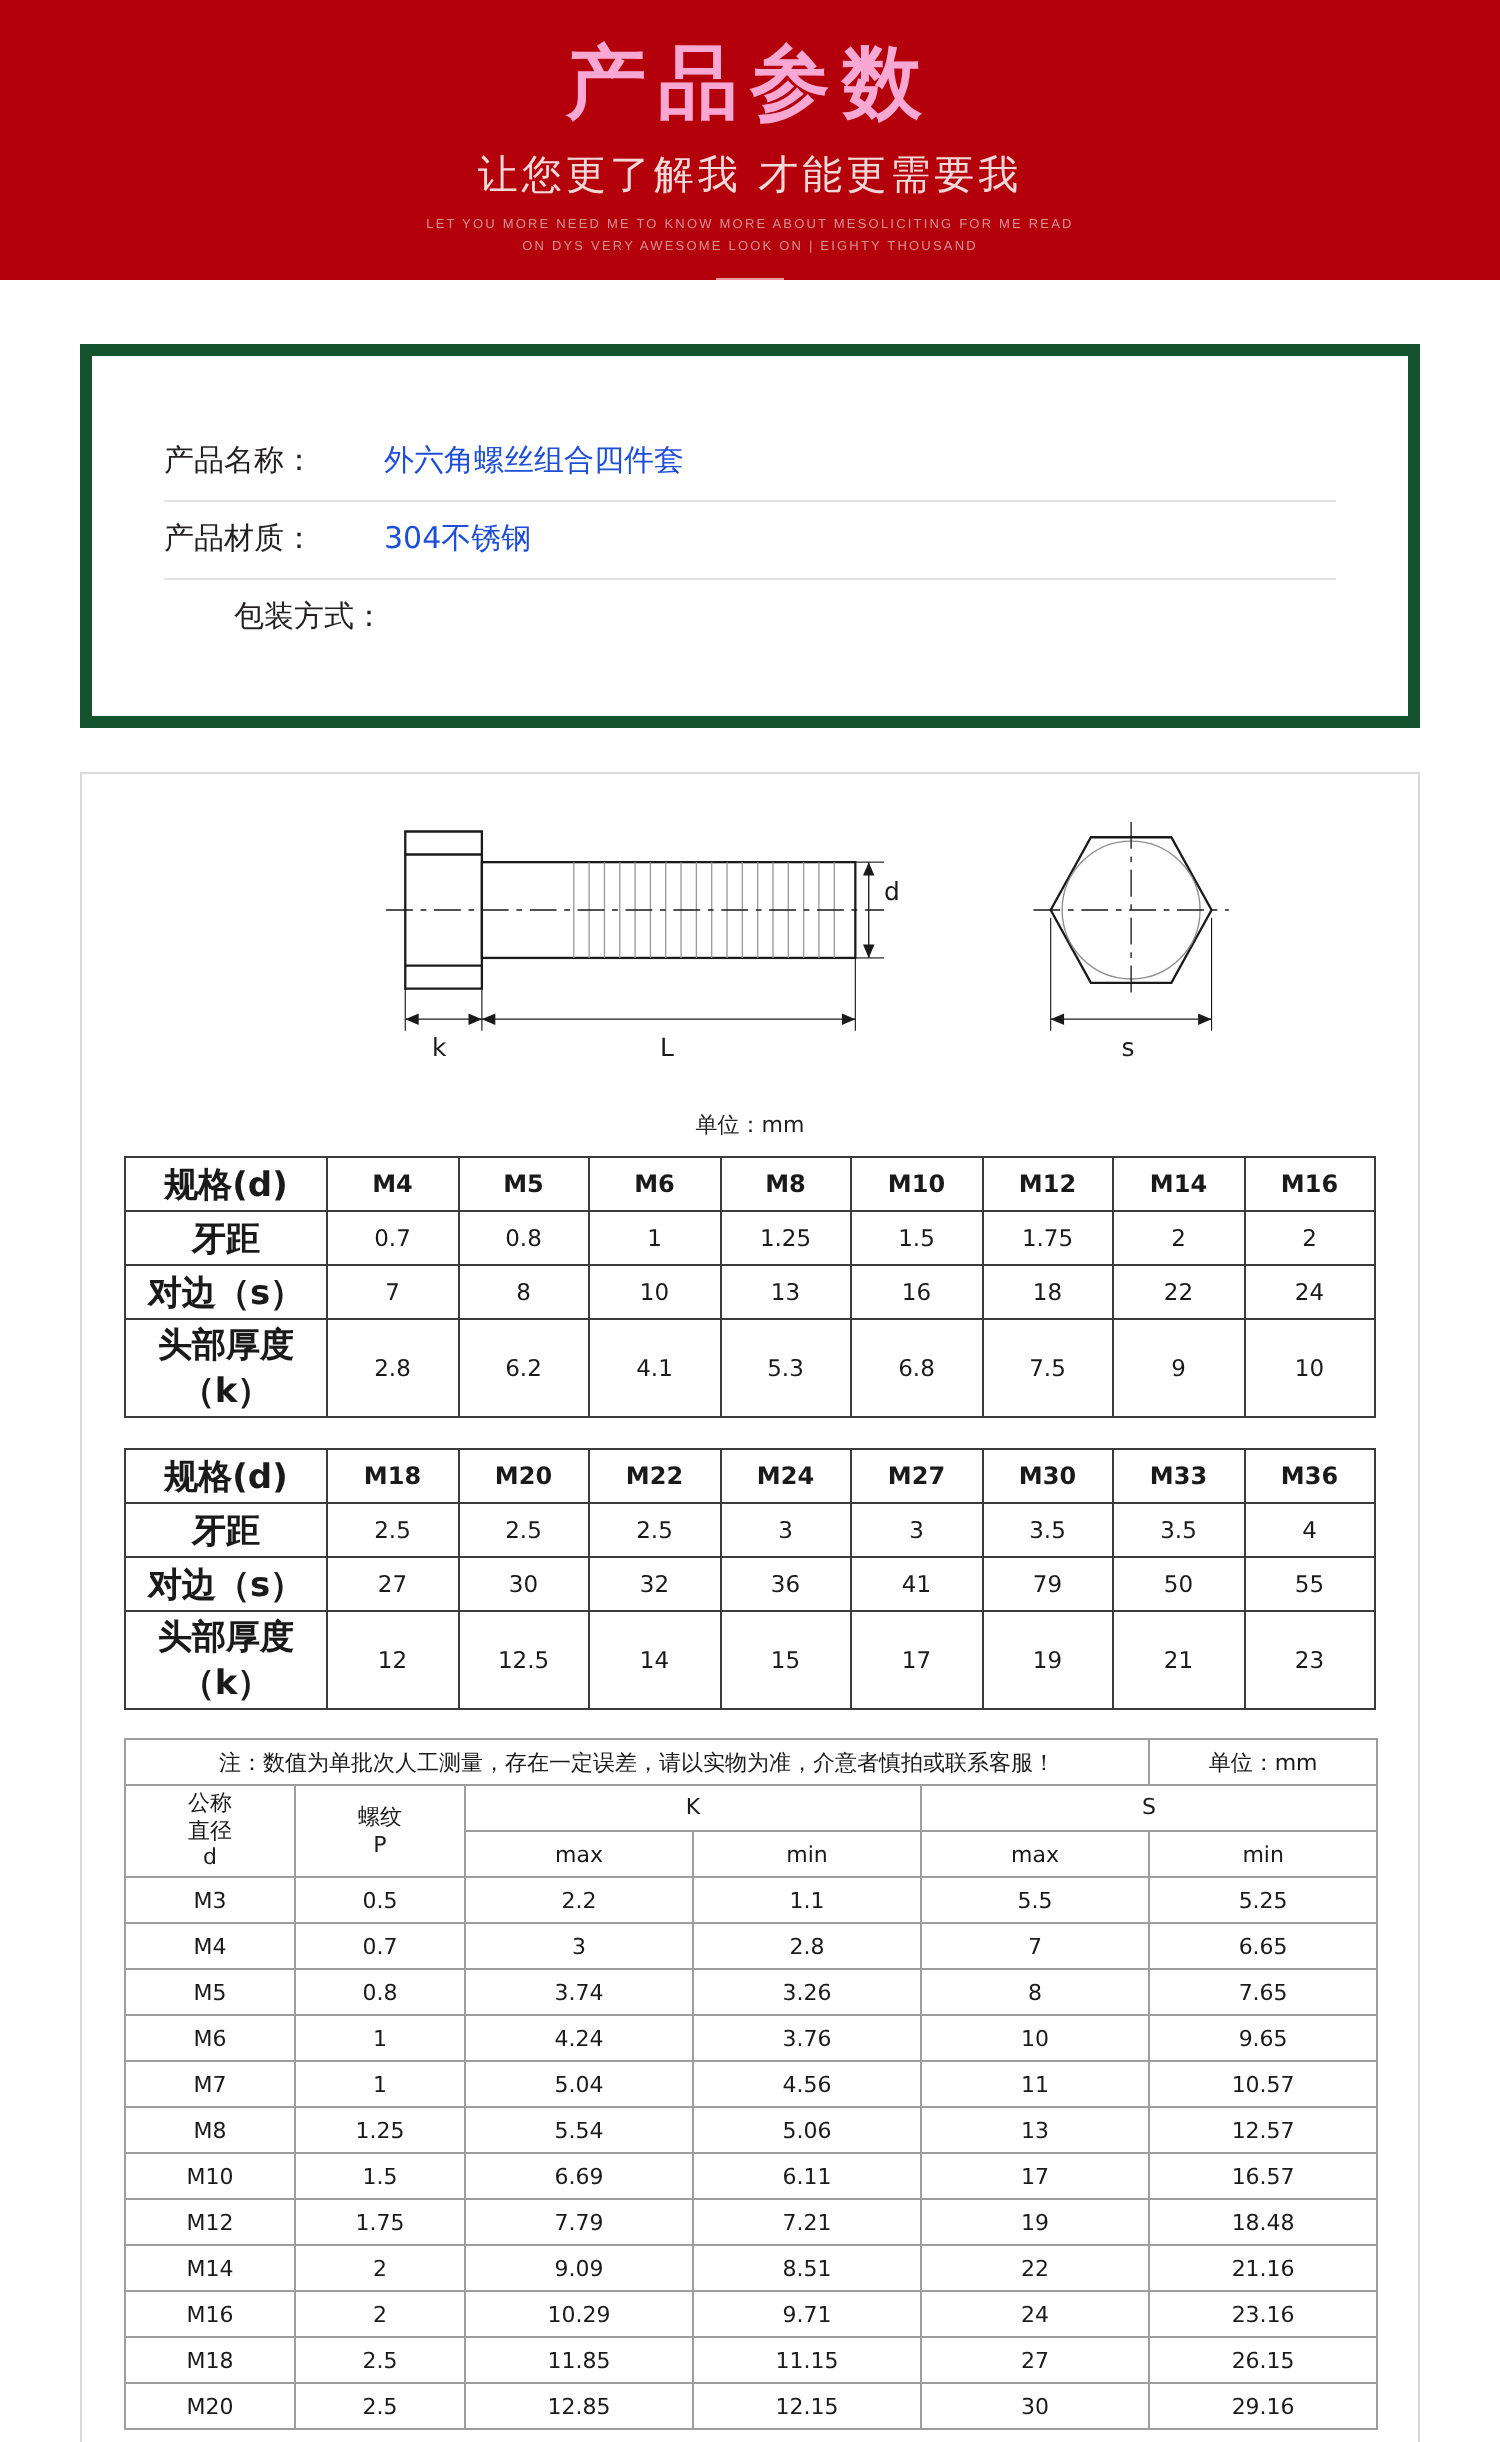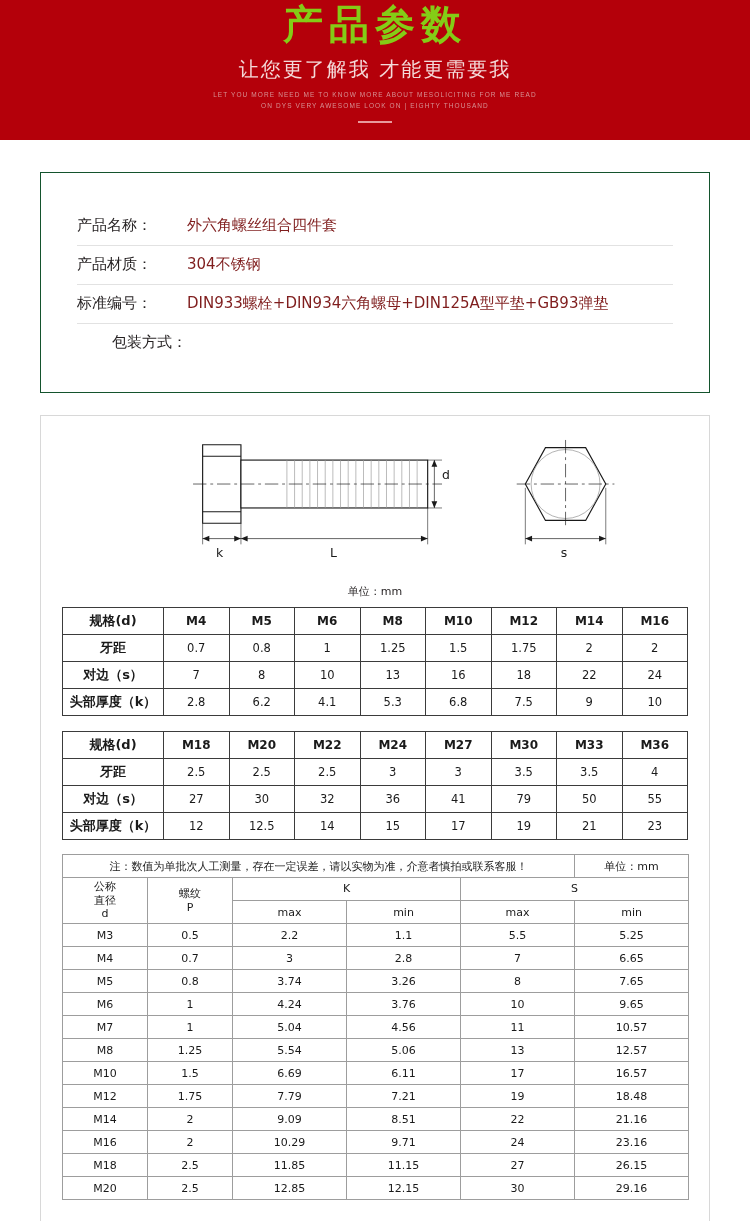--- a/index.html
+++ b/index.html
@@ -19,24 +19,25 @@
 
   
   .banner {
     background: #b4000a;
     height: 140px;
     position: relative;
     text-align: center;
     overflow: hidden;
   }
   .banner-title {
-    color: #84cc16;
+    color: #f9a8d4;
     font-size: 40px;
     font-weight: bold;
     letter-spacing: 6px;
+    padding-top: 18px;
     line-height: 1.2;
     font-family: "DejaVu Sans", sans-serif;
   }
   .banner-sub {
     color: #f4d9d9;
     font-size: 20px;
     letter-spacing: 2px;
     margin-top: 8px;
     font-family: "DejaVu Sans", sans-serif;
   }
@@ -51,21 +52,21 @@
   .banner-rule {
     width: 34px;
     height: 2px;
     background: #e89a9d;
     margin: 10px auto 0 auto;
   }
 
   
   .info-box {
     margin: 32px 40px 0 40px;
-    border: 1px solid #14532d;
+    border: 6px solid #14532d;
     padding: 34px 36px 30px 36px;
     box-sizing: border-box;
   }
   .info-row {
     display: flex;
     align-items: baseline;
     border-bottom: 1px solid #e2e2e2;
     padding: 9px 0 10px 0;
     font-size: 15px;
   }
@@ -73,21 +74,21 @@
     border-bottom: none;
     text-align: right;
   }
   .info-label {
     width: 110px;
     flex: 0 0 110px;
     color: #231f20;
     font-family: "DejaVu Sans", sans-serif;
   }
   .info-value {
-    color: #7f1d1d;
+    color: #1d4ed8;
     font-family: "DejaVu Sans", sans-serif;
   }
 
   
   .spec-box {
     margin: 22px 40px 28px 40px;
     border: 1px solid #d8d8d8;
     padding: 16px 18px 22px 18px;
     box-sizing: border-box;
   }
@@ -115,21 +116,21 @@
     border: 1px solid #3b3b3b;
     text-align: center;
     font-size: 11.5px;
     height: 24px;
     font-family: "DejaVu Sans", sans-serif;
     color: #1a1a1a;
   }
   table.spec td.hdr {
     font-weight: bold;
     width: 98px;
-    font-size: 13px;
+    font-size: 17px;
   }
   table.spec td.model {
     font-weight: bold;
     font-size: 12px;
   }
   .spec-gap { height: 7px; }
 
   
   .note-wrap {
     width: 626px;
@@ -178,24 +179,20 @@
   </div>
 
   <div class="info-box">
     <div class="info-row">
       <div class="info-label">产品名称：</div>
       <div class="info-value">外六角螺丝组合四件套</div>
     </div>
     <div class="info-row">
       <div class="info-label">产品材质：</div>
       <div class="info-value">304不锈钢</div>
-    </div>
-    <div class="info-row">
-      <div class="info-label">标准编号：</div>
-      <div class="info-value">DIN933螺栓+DIN934六角螺母+DIN125A型平垫+GB93弹垫</div>
     </div>
     <div class="info-row">
       <div class="info-label">包装方式：</div>
     </div>
   </div>
 
   <div class="spec-box">
 
     <div class="drawing">
       <svg width="100%" height="150" viewBox="0 0 660 150" xmlns="http://www.w3.org/2000/svg">

